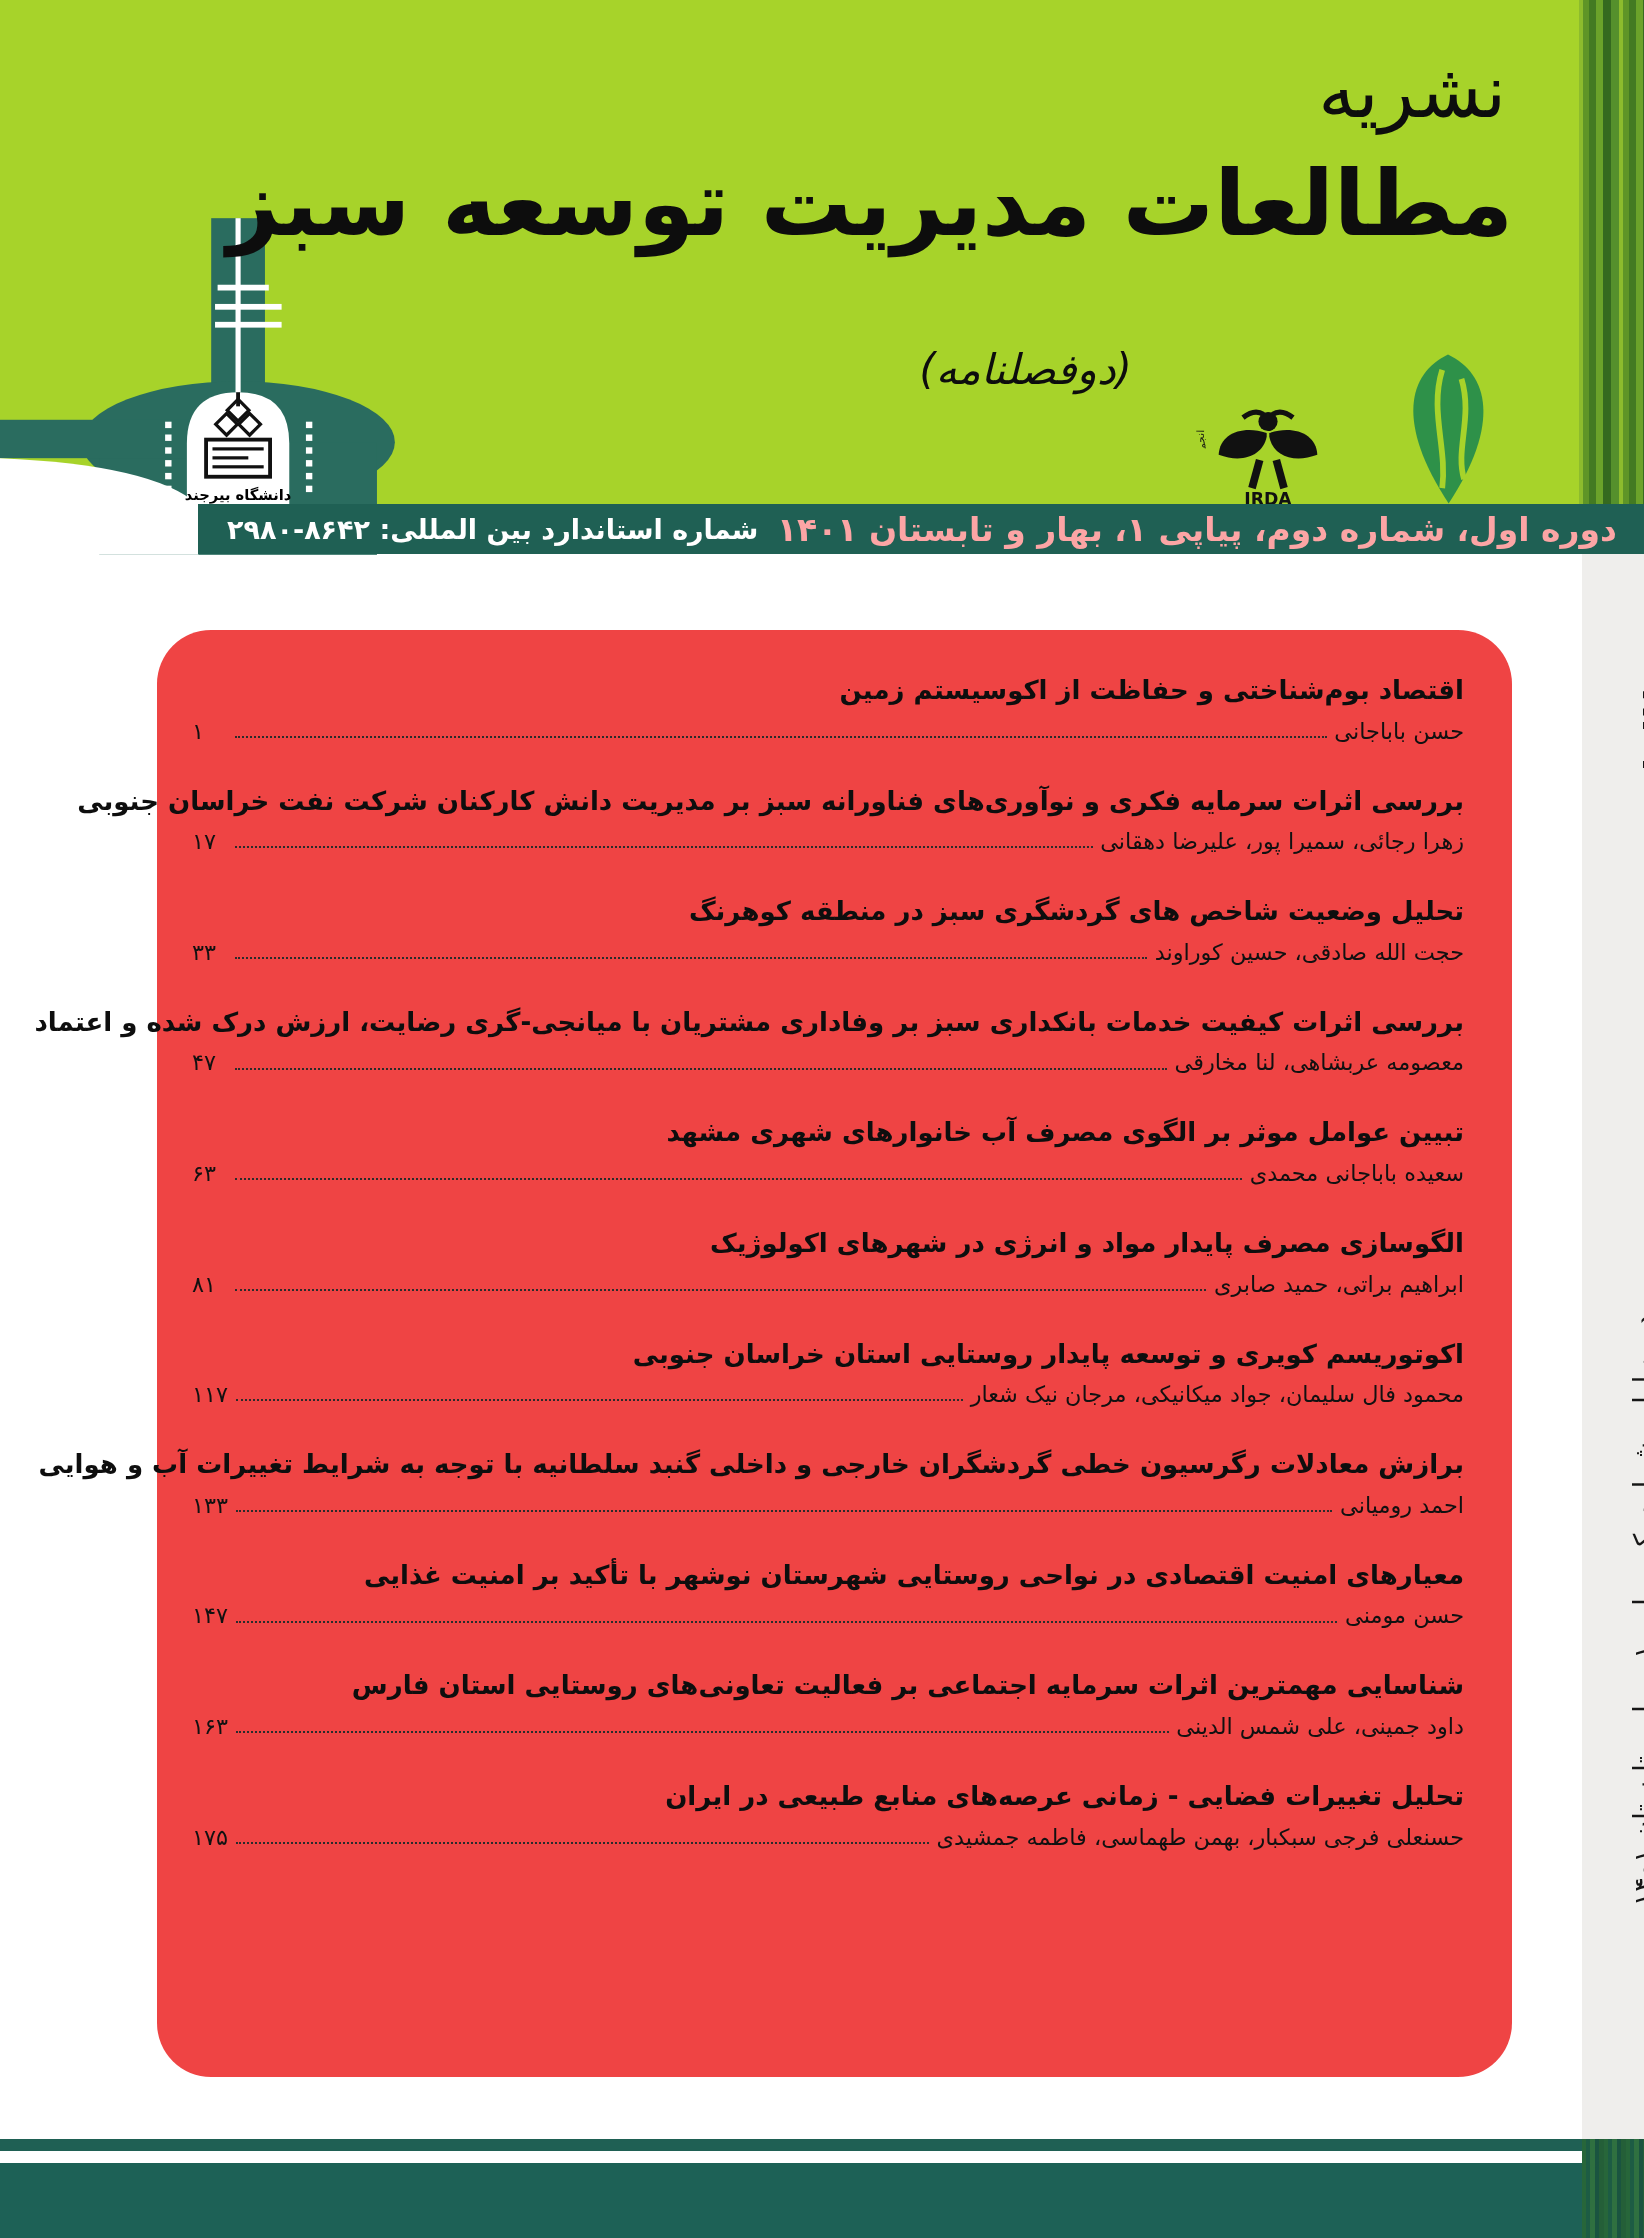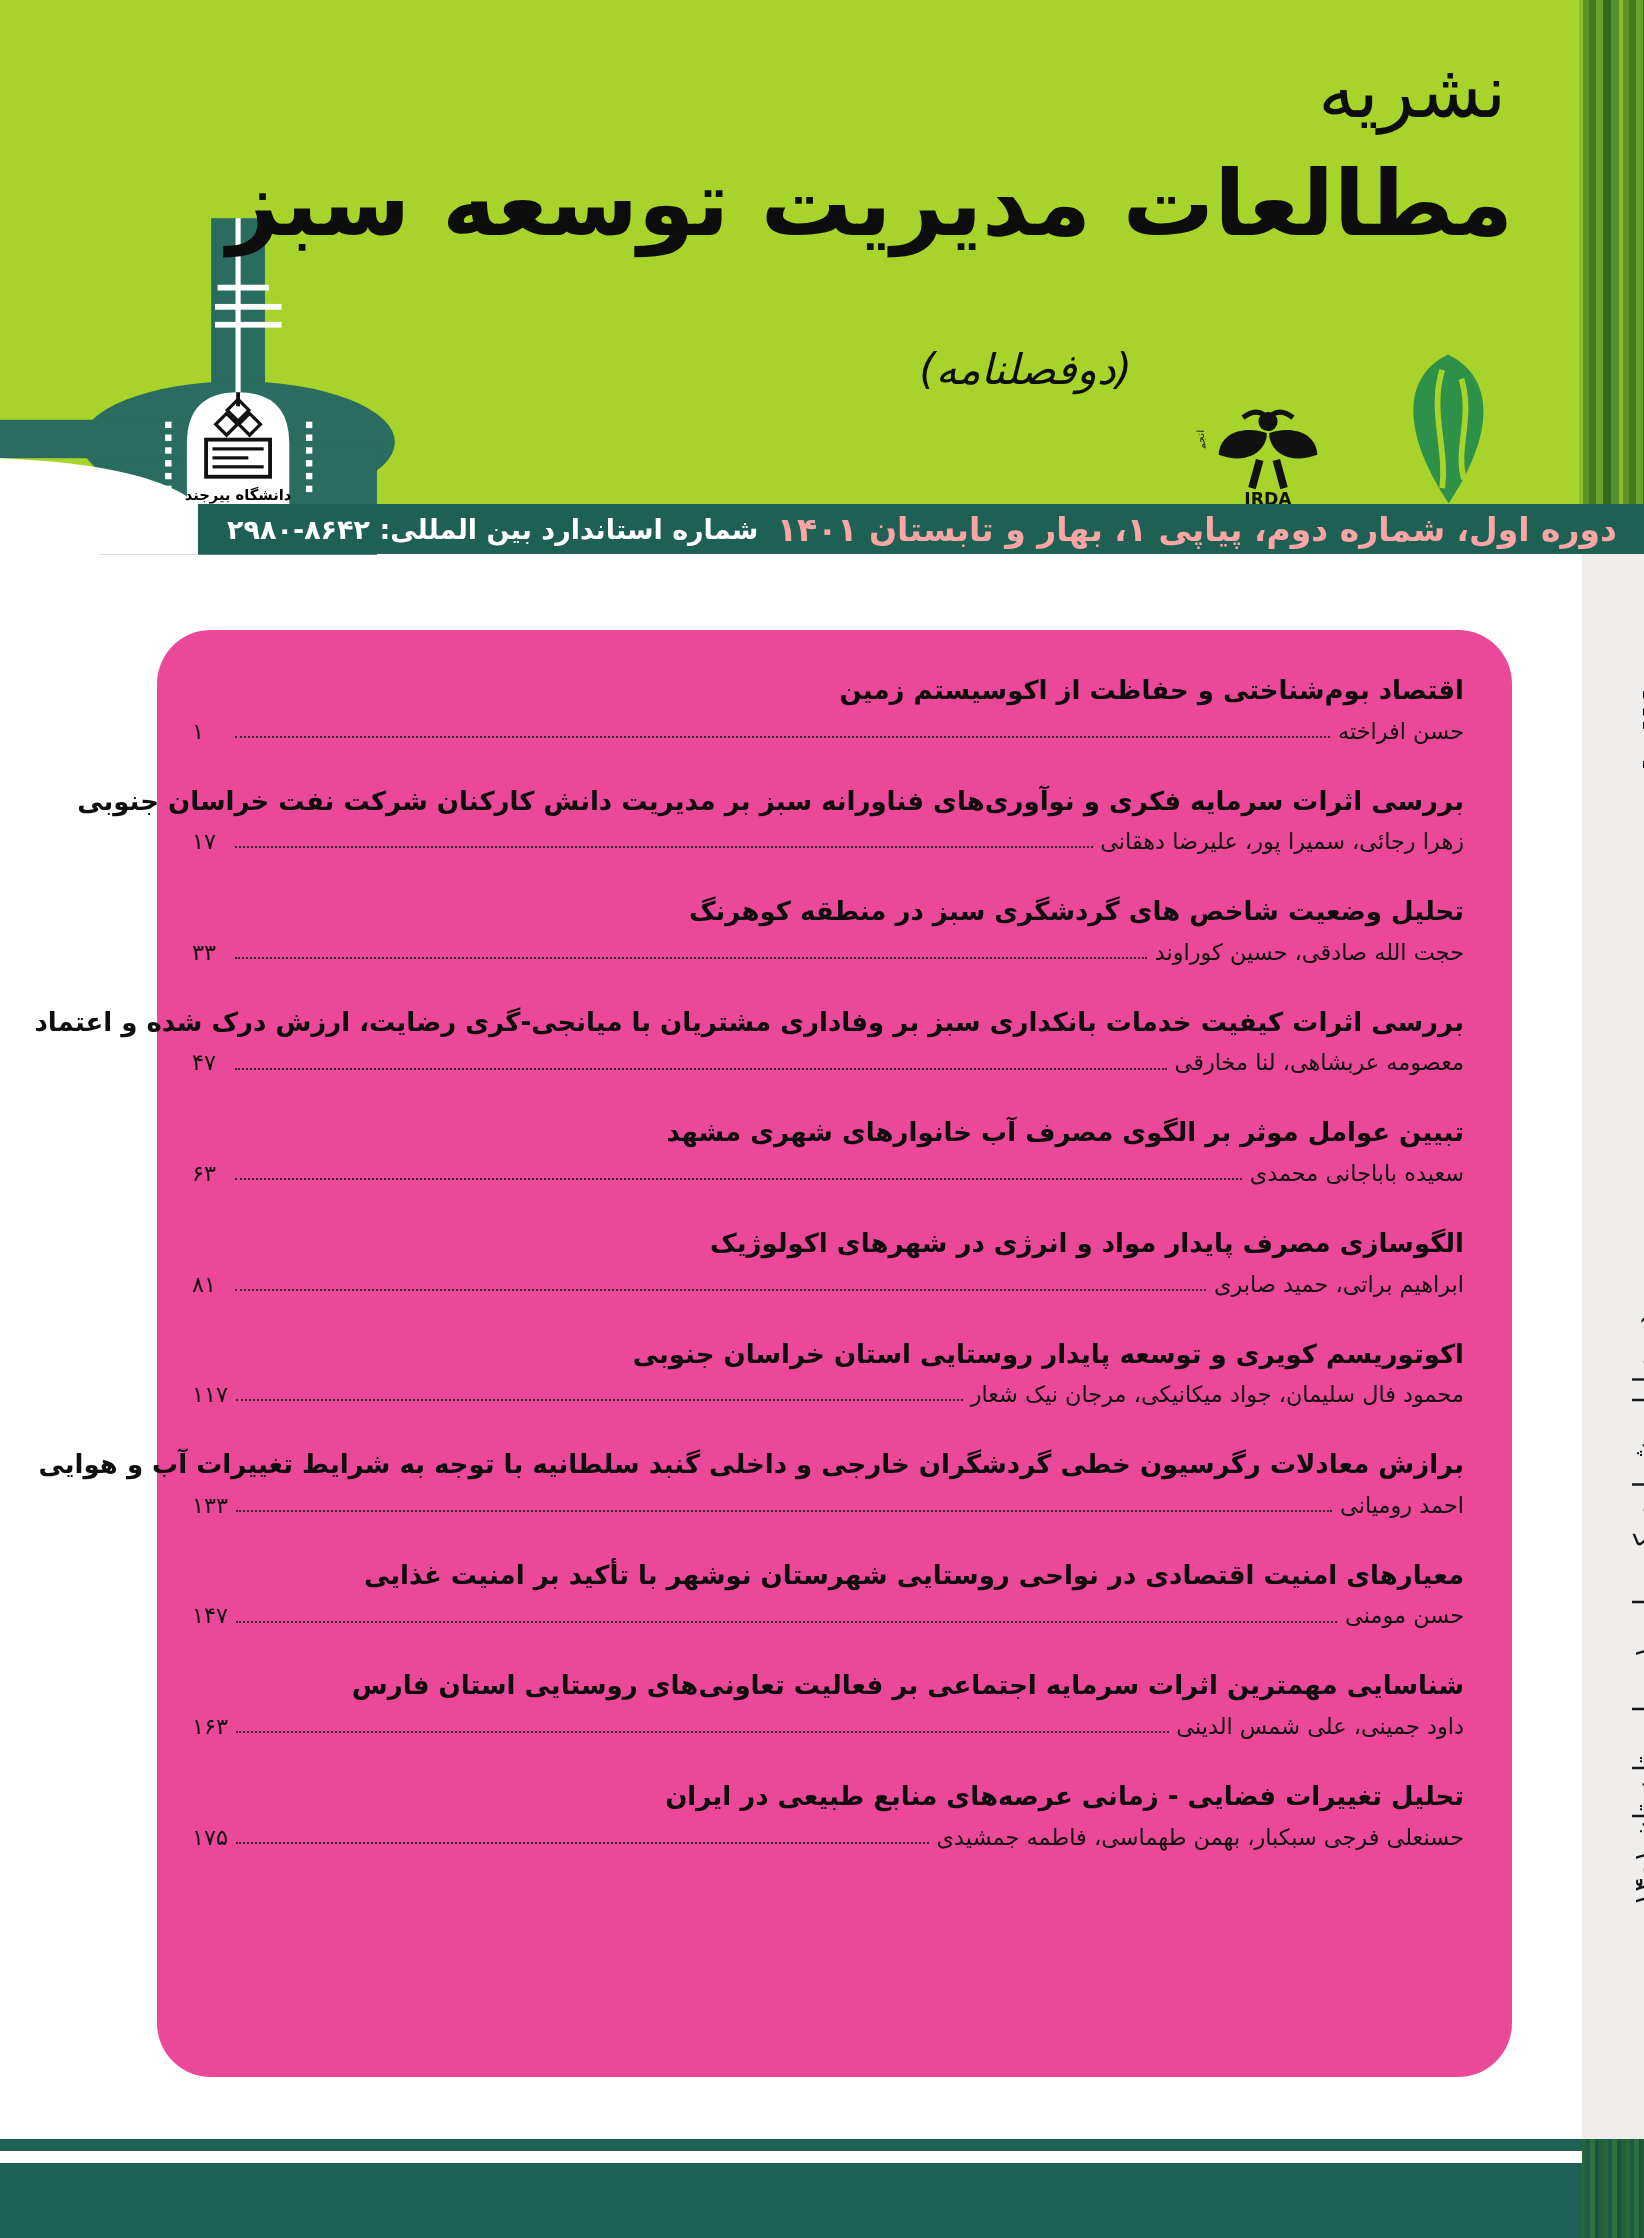--- a/index.html
+++ b/index.html
@@ -19,21 +19,21 @@
   .tower-svg{position:absolute;left:0;top:218px;width:448px;height:337px;z-index:2;}
   .irda-svg{position:absolute;left:1180px;top:351px;width:176px;height:157px;z-index:3;}
   .leaf-svg{position:absolute;left:1387px;top:352px;width:122px;height:154px;z-index:3;}
   
   .bar{position:absolute;left:198px;top:504px;width:1509px;height:50px;background:#1f6054;z-index:1;}
   .bar-issn{position:absolute;left:29px;top:50%;transform:translateY(-50%);color:#fff;font-size:27px;font-weight:bold;white-space:nowrap;}
   .bar-issue{position:absolute;right:90px;top:50%;transform:translateY(-50%);color:#fca5a5;font-size:33px;font-weight:bold;white-space:nowrap;}
   
   .card{
     position:absolute;left:157px;top:630px;width:1355px;height:1447px;box-sizing:border-box;
-    background:#ec4899;border-radius:54px;padding:44px 48px 0 35px;z-index:1;
+    background:#ef4444;border-radius:54px;padding:44px 48px 0 35px;z-index:1;
   }
   .entry{margin-bottom:41px;}
   .entry-title{font-size:26px;font-weight:bold;color:#0e0e0e;line-height:1.3;white-space:nowrap;text-align:right;}
   .entry-row{display:flex;align-items:flex-end;margin-top:9px;}
   .entry-authors{font-size:22.4px;color:#111;white-space:nowrap;}
   .entry-dots{flex:1;height:19px;border-bottom:2.6px dotted #2b2b2b;margin:0 7.7px 5.8px 7.7px;}
   .entry-page{font-size:22.4px;color:#111;min-width:35px;text-align:left;}
   
   .side-gray{position:absolute;left:1582px;top:554px;width:62px;height:1585px;background:#efeeec;z-index:1;}
   .v-text{position:absolute;transform-origin:top right;transform:rotate(-90deg);white-space:nowrap;z-index:4;color:#161616;}
@@ -128,21 +128,21 @@
   <div class="bar">
     <span class="bar-issn">شماره استاندارد بین المللی: ۸۶۴۲-۲۹۸۰</span>
     <span class="bar-issue">دوره اول، شماره دوم، پیاپی ۱، بهار و تابستان ۱۴۰۱</span>
   </div>
 
   <div class="card">
 
     <div class="entry">
       <div class="entry-title">اقتصاد بوم‌شناختی و حفاظت از اکوسیستم زمین</div>
       <div class="entry-row">
-        <span class="entry-authors">حسن افراخته</span>
+        <span class="entry-authors">حسن باباجانی</span>
         <span class="entry-dots"></span>
         <span class="entry-page">۱</span>
       </div>
     </div>
 
     <div class="entry">
       <div class="entry-title">بررسی اثرات سرمایه فکری و نوآوری‌های فناورانه سبز بر مدیریت دانش کارکنان شرکت نفت خراسان جنوبی</div>
       <div class="entry-row">
         <span class="entry-authors">زهرا رجائی، سمیرا پور، علیرضا دهقانی</span>
         <span class="entry-dots"></span>

